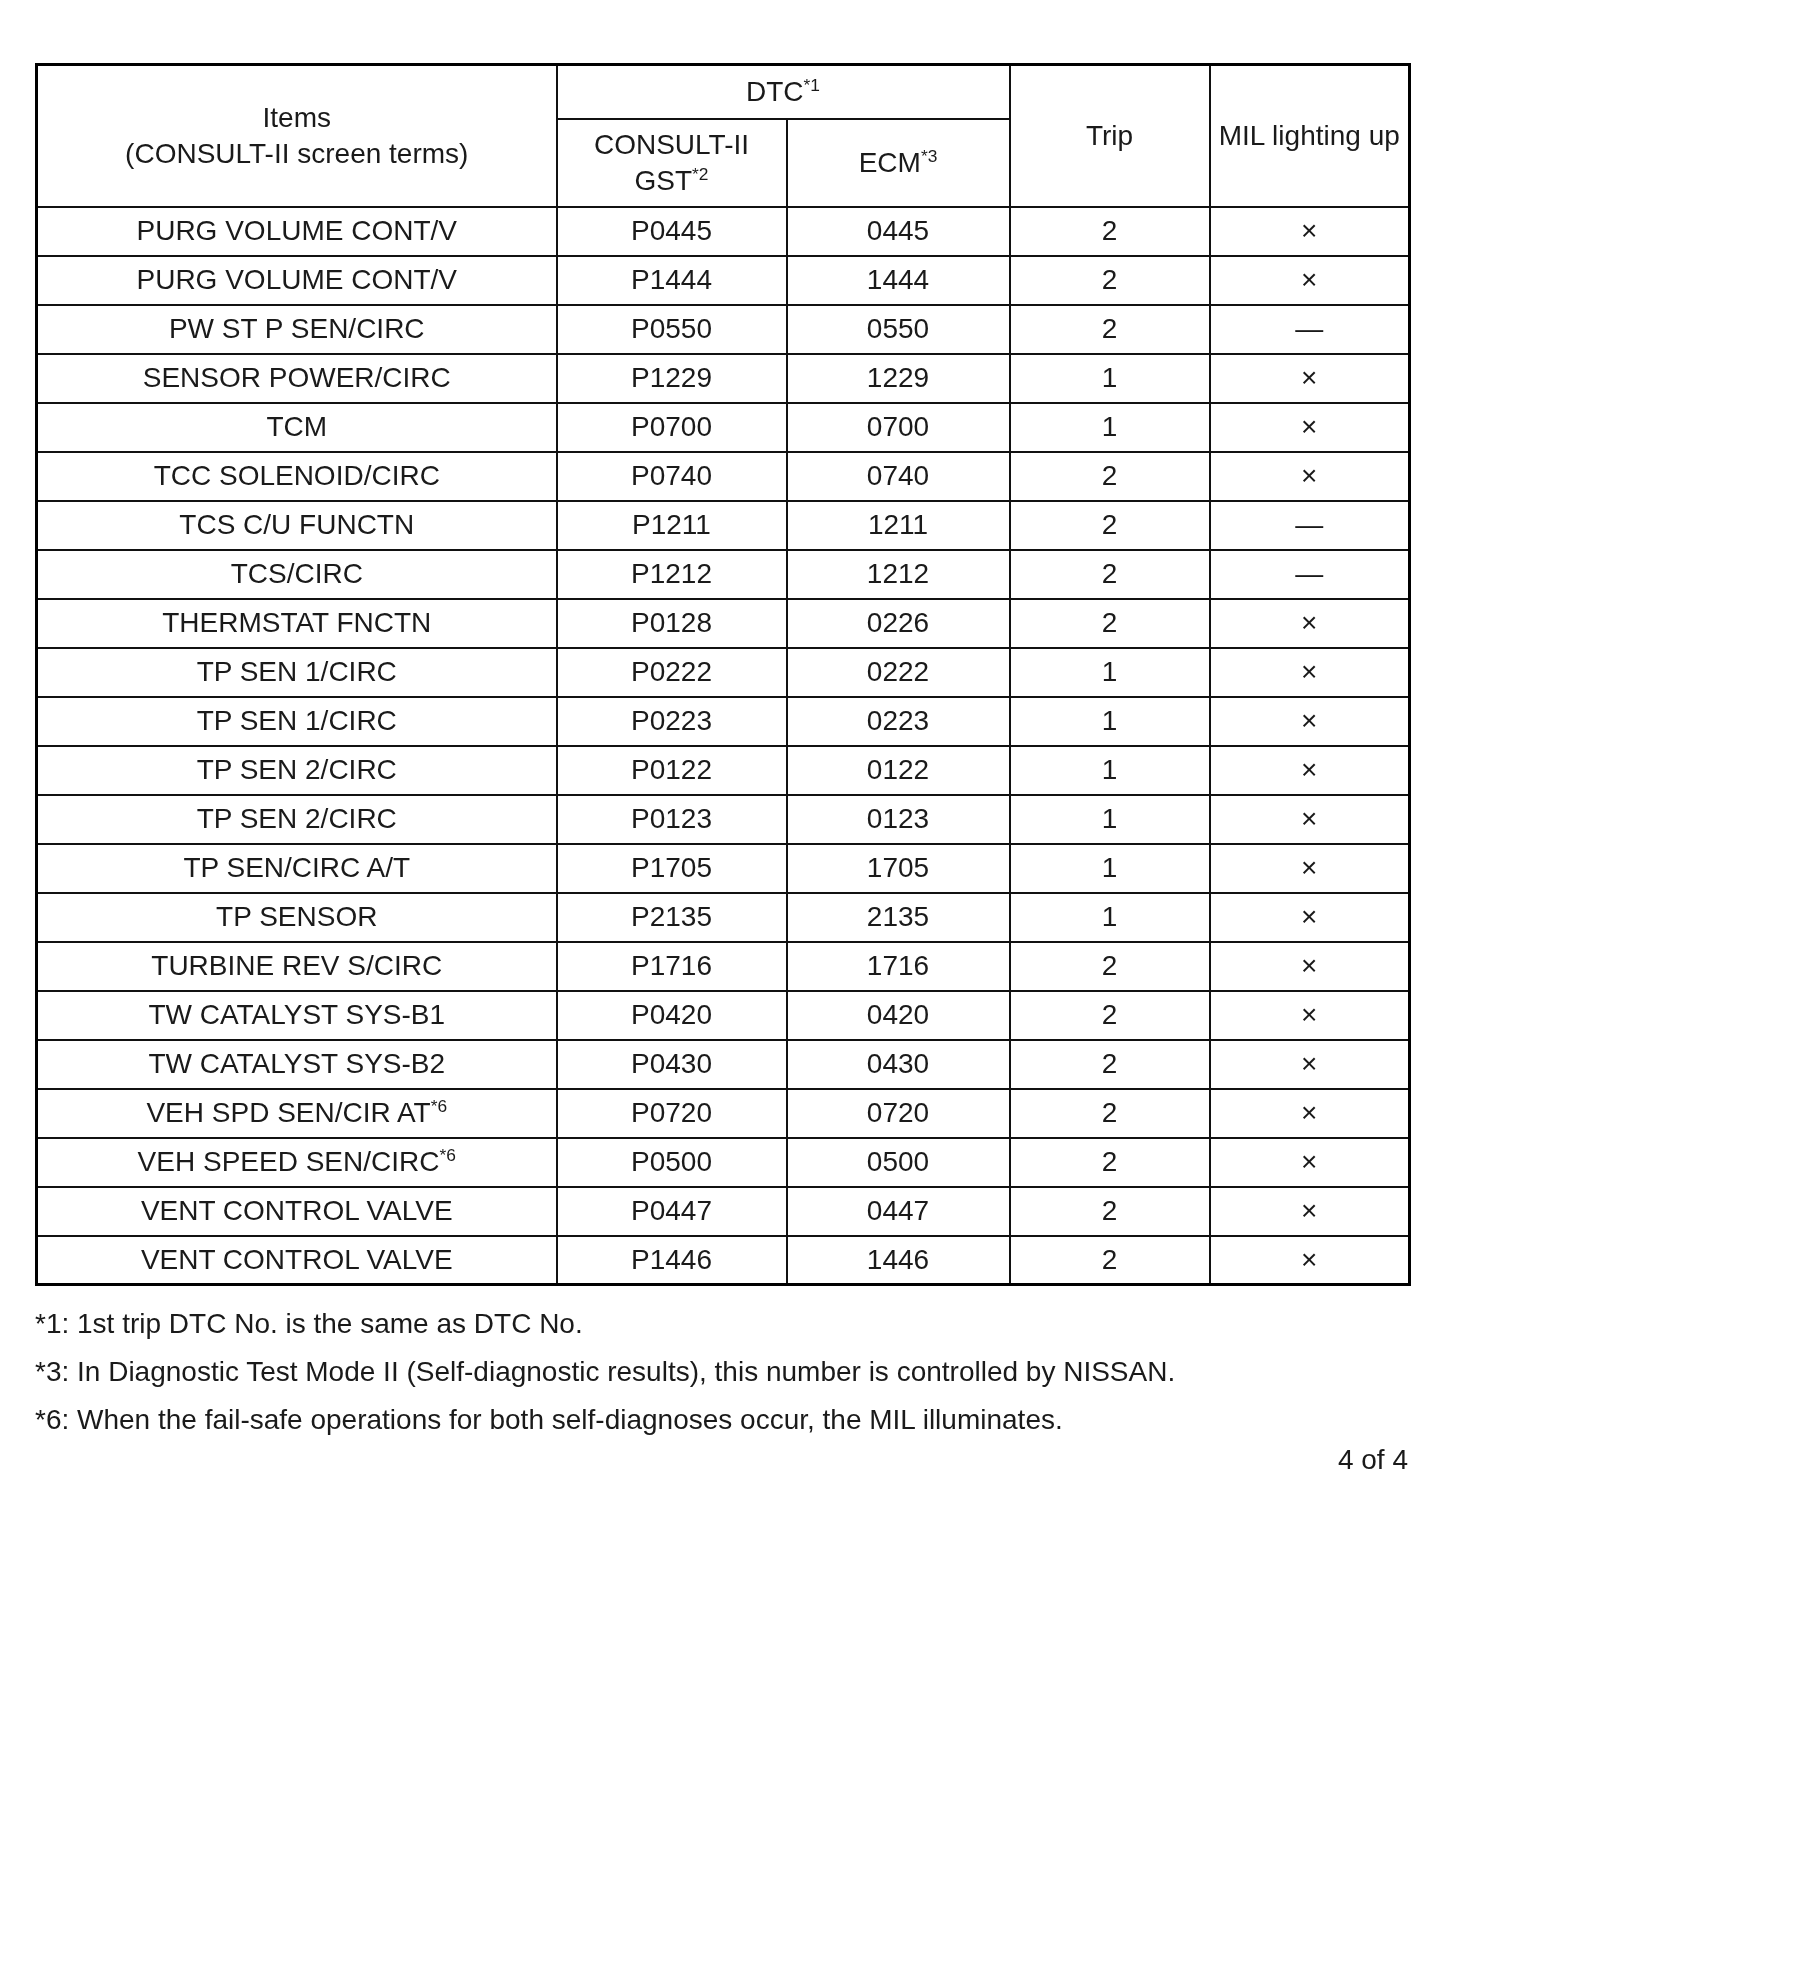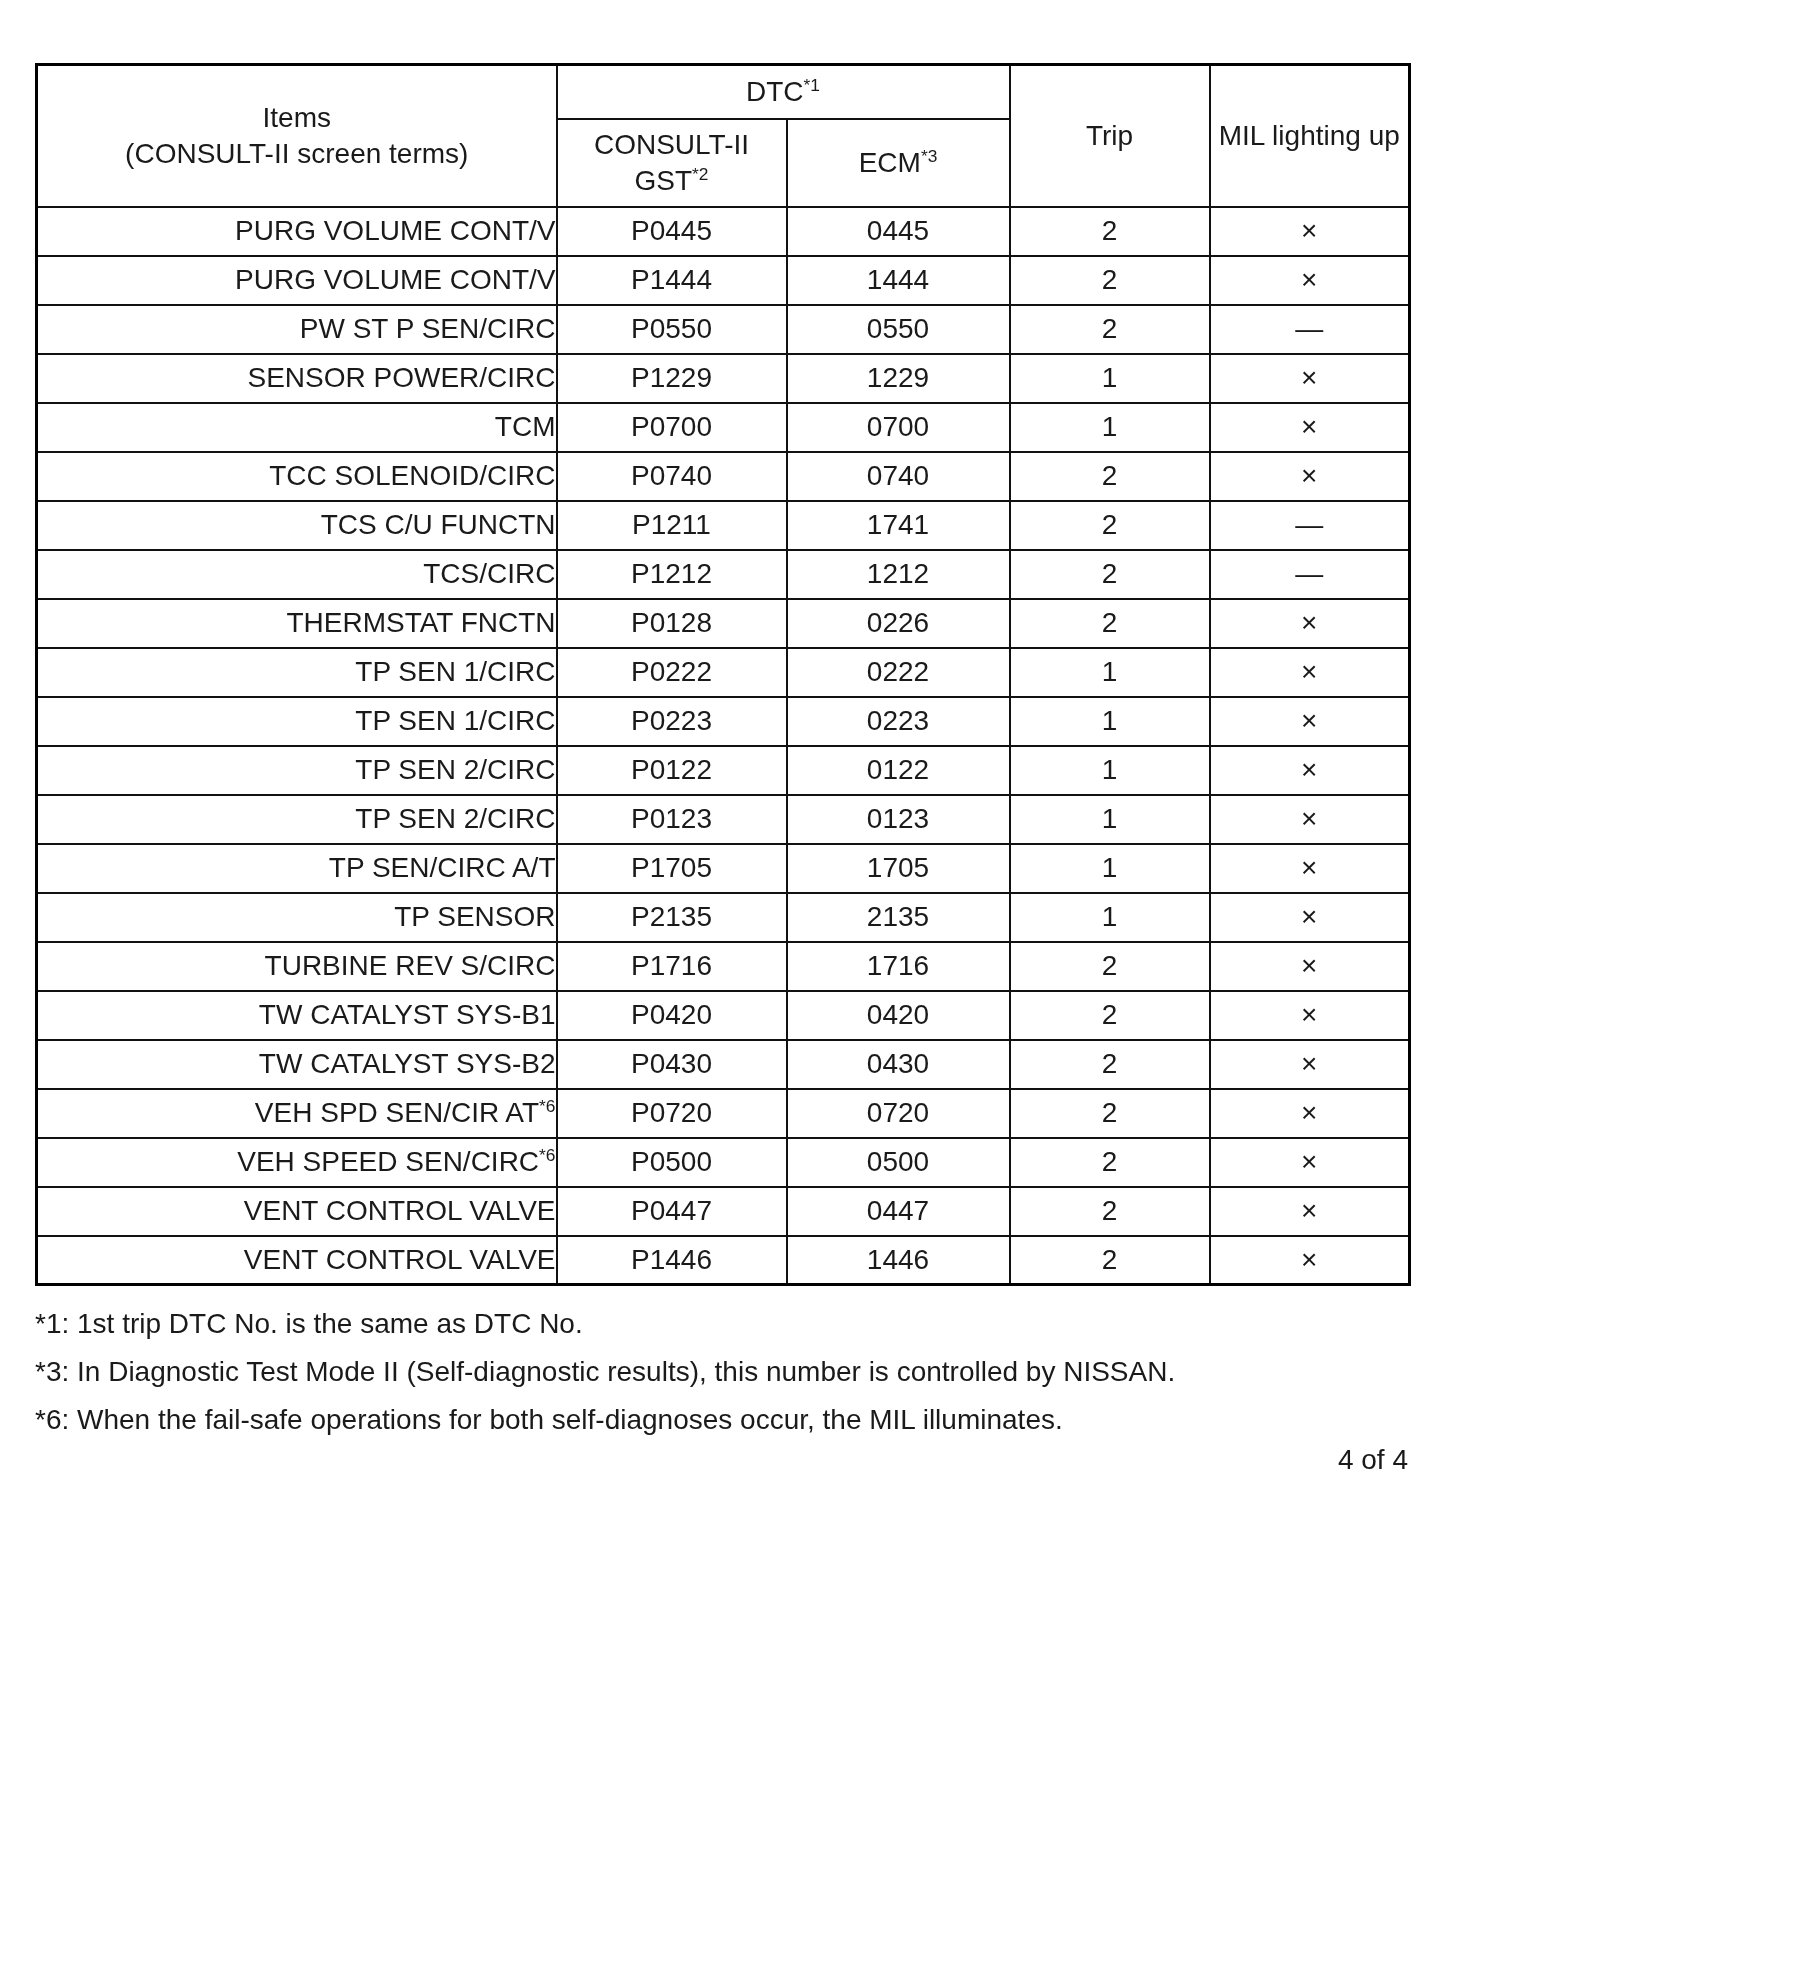--- a/index.html
+++ b/index.html
@@ -42,21 +42,21 @@
 
   thead tr.h1 { height: 54px; padding-left: 8px; }
   thead tr.h2 { height: 88px; }
   thead th {
     text-align: center;
     vertical-align: middle;
     line-height: 36px;
   }
   tbody tr { height: 49px; }
   td.c-item {
-    text-align: right;
+    text-align: center;
     padding-left: 16px;
     vertical-align: middle;
   }
   td.c-center {
     text-align: center;
     vertical-align: middle;
   }
   sup {
     font-size: 62%;
     line-height: 0;
@@ -176,21 +176,21 @@
       <td class="c-center">0740</td>
       <td class="c-center">2</td>
       <td class="c-center mil-cell">×</td>
     </tr>
 
     <tr>
       <td class="c-item">
         <span>TCS C/U FUNCTN</span><sup></sup>
       </td>
       <td class="c-center">P1211</td>
-      <td class="c-center">1741</td>
+      <td class="c-center">1211</td>
       <td class="c-center">2</td>
       <td class="c-center mil-cell">—</td>
     </tr>
 
     <tr>
       <td class="c-item">
         <span>TCS/CIRC</span><sup></sup>
       </td>
       <td class="c-center">P1212</td>
       <td class="c-center">1212</td>

